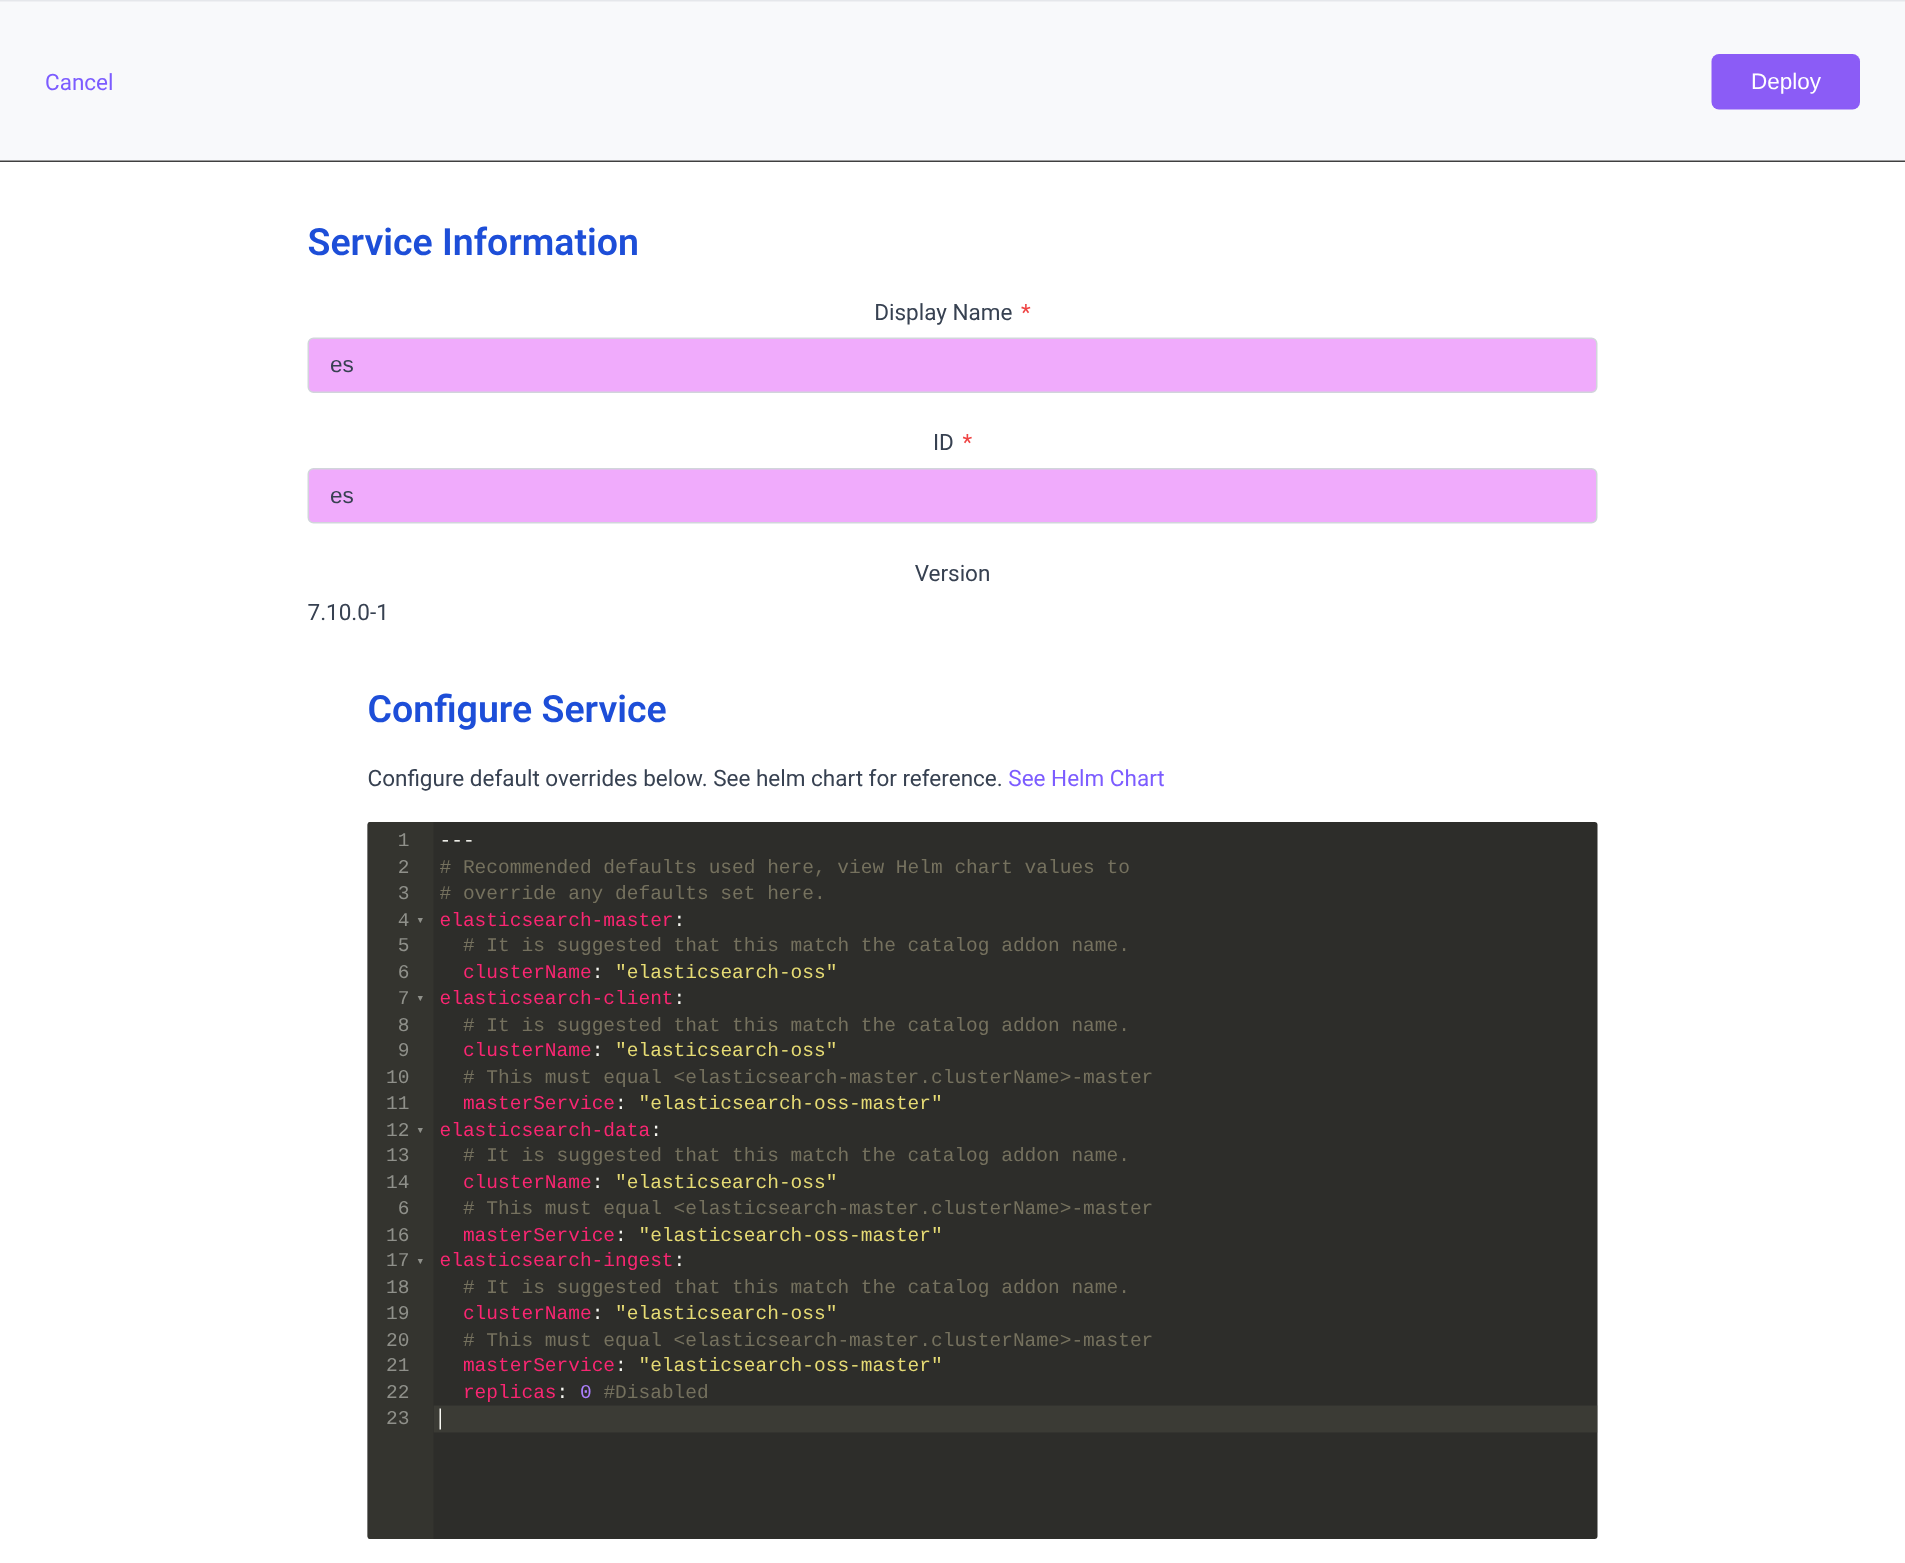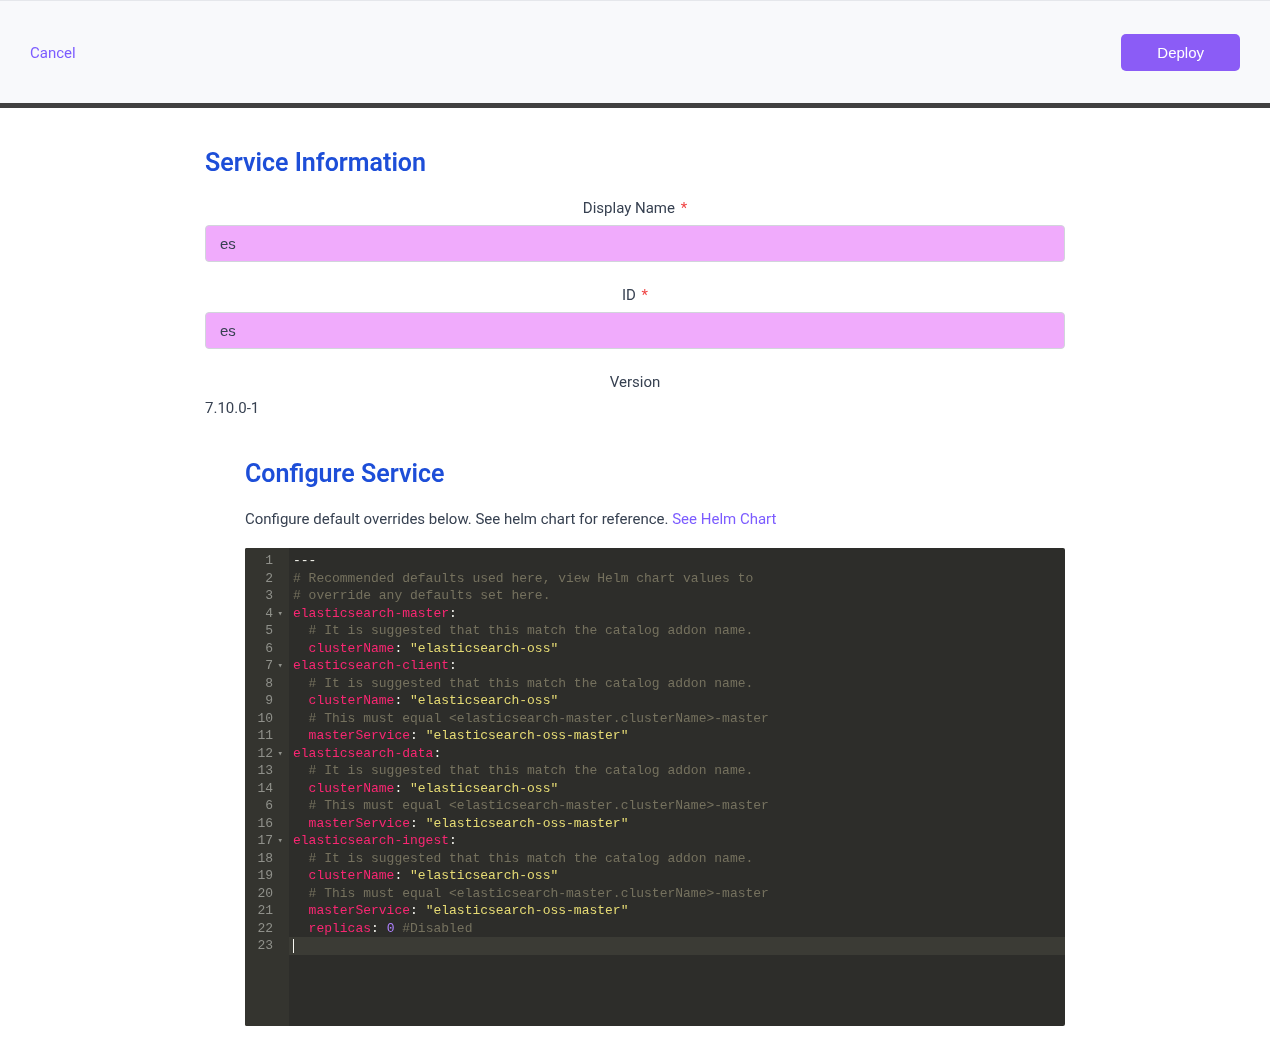--- a/index.html
+++ b/index.html
@@ -12,21 +12,21 @@
       background: #fff;
       color: #1f2937;
     }
     .header {
       display: flex;
       align-items: center;
       justify-content: space-between;
       padding: 16px 30px;
       background: #f8f9fb;
       border-top: 1px solid #e5e7eb;
-      border-bottom: 5px solid #404040;
+      border-bottom: 1px solid #404040;
       min-height: 108px;
     }
     .header-left {
       flex: 0 0 120px;
     }
     .header-center {
       flex: 1;
       text-align: center;
     }
     .header-right {
@@ -48,21 +48,21 @@
     }
     .page-subtitle {
       font-size: 14px;
       color: #6b7280;
     }
     .deploy-button {
       background: #8b5cf6;
       color: #fff;
       border: none;
       border-radius: 5px;
-      padding: 10px 36px;
+      padding: 10px 26px;
       font-size: 15px;
       font-weight: 500;
       cursor: pointer;
     }
     .content {
       max-width: 860px;
       margin: 0 auto;
       padding: 40px 0 60px 0;
     }
     .section-title {

